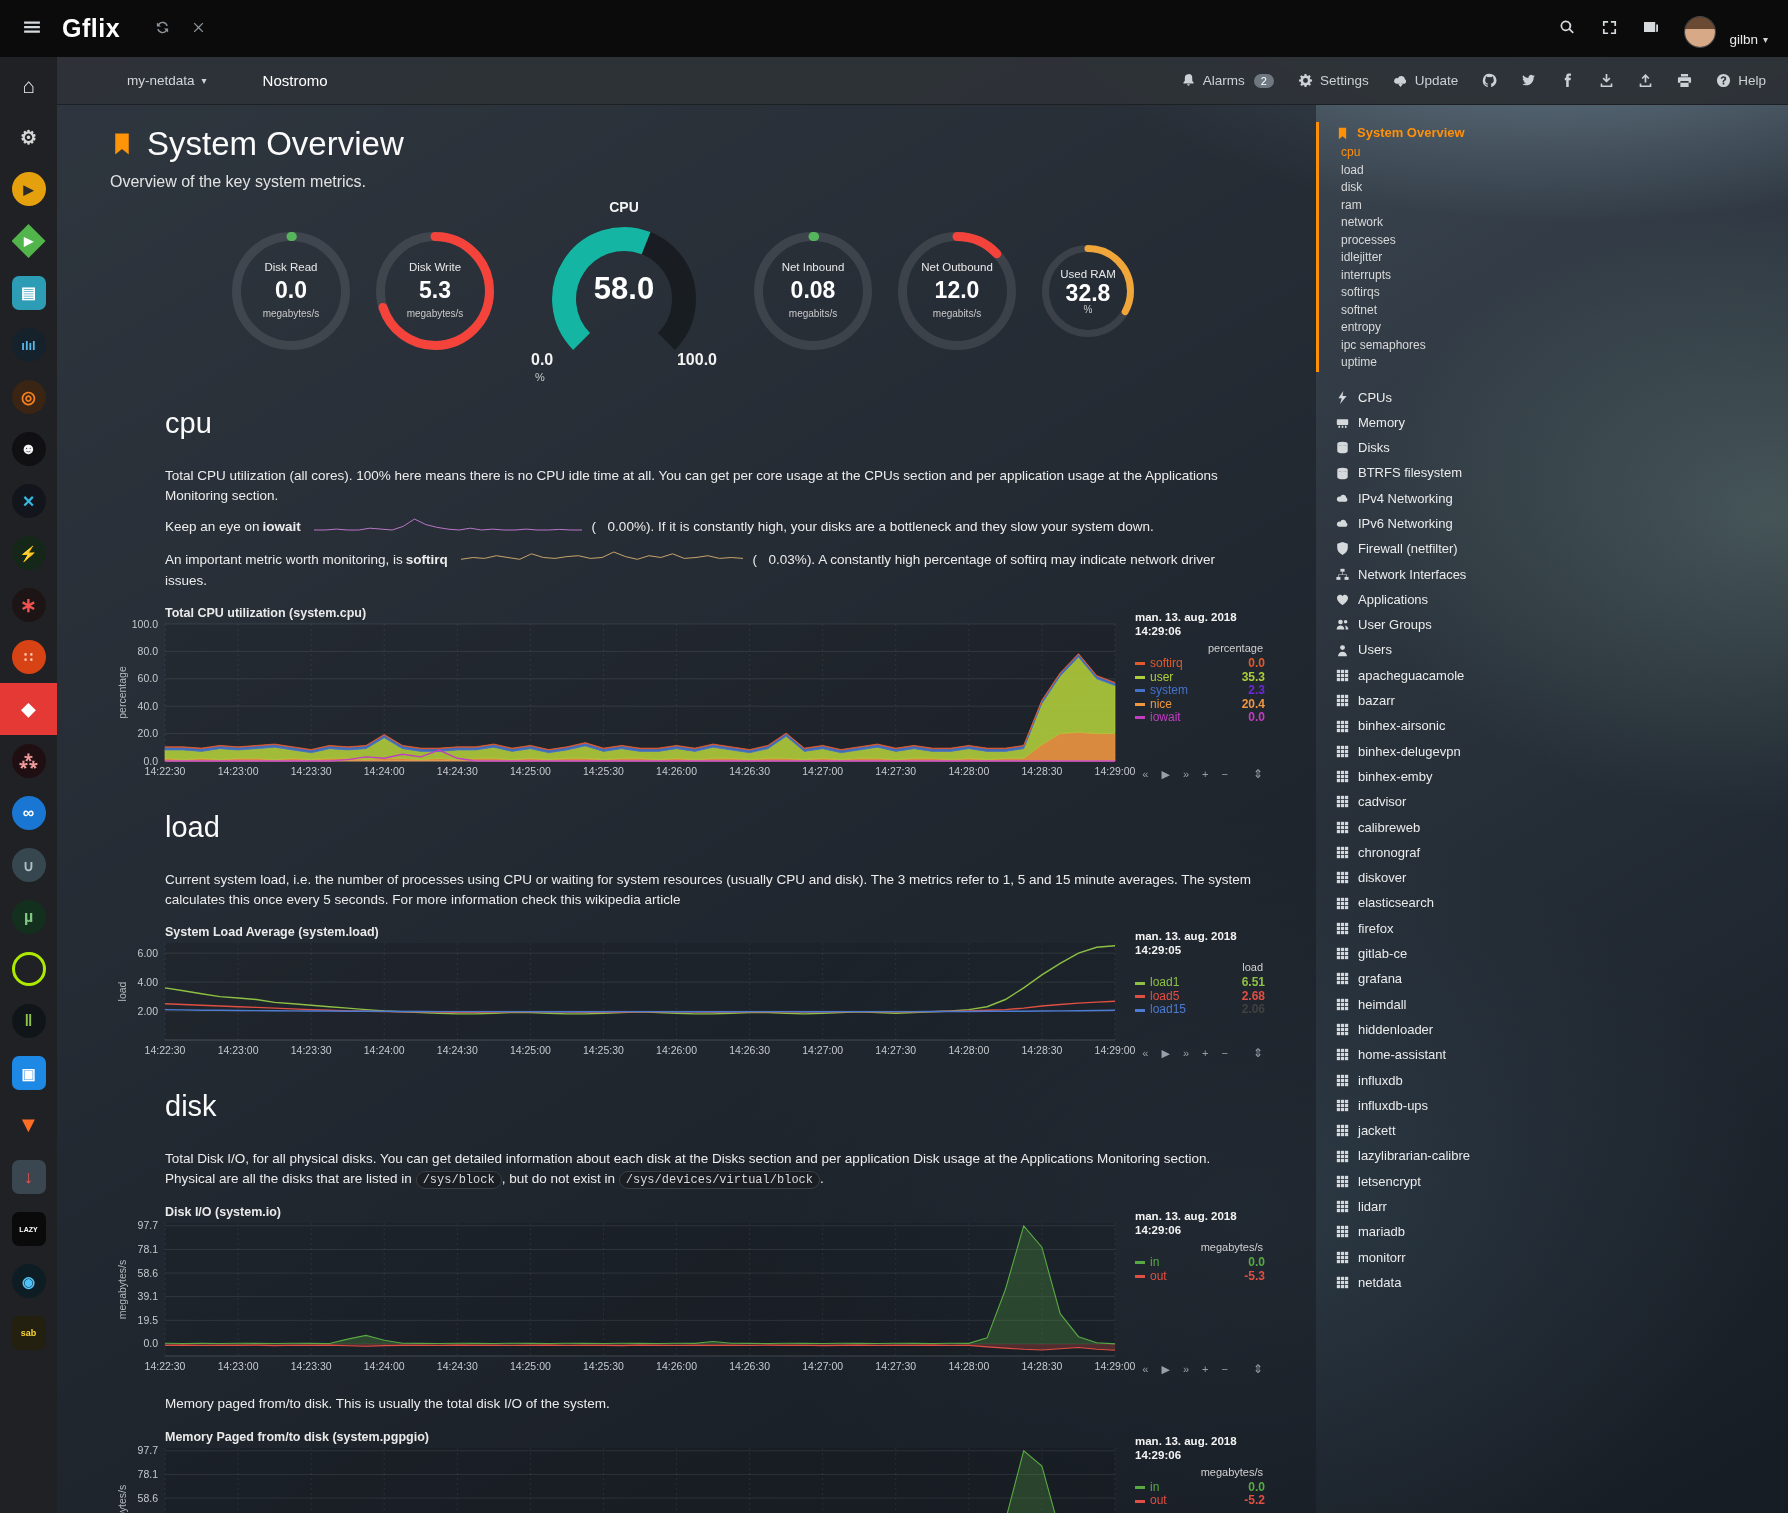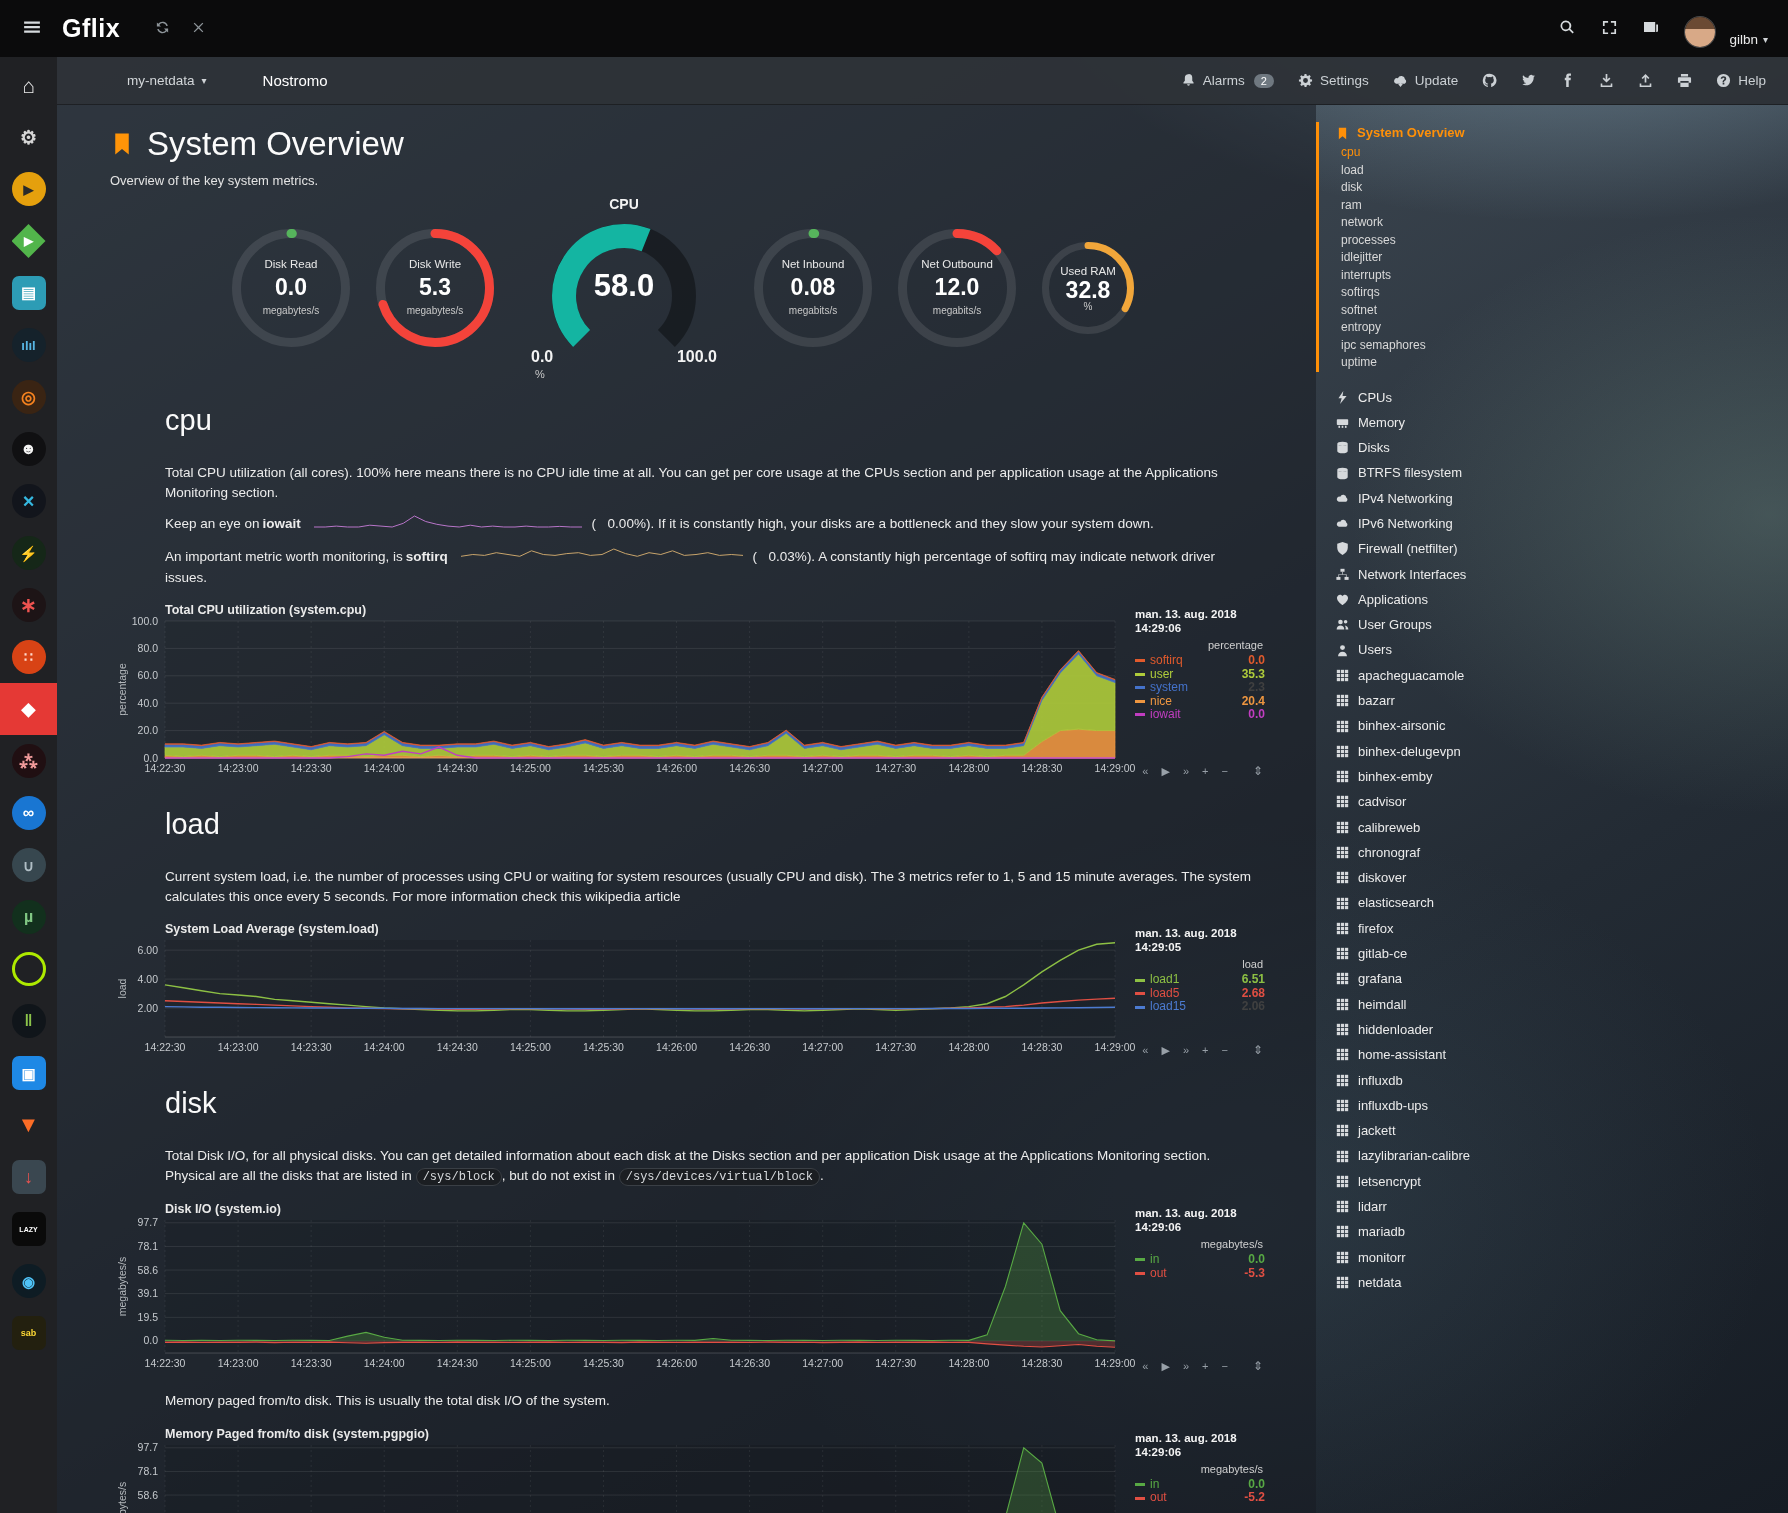--- a/index.html
+++ b/index.html
@@ -35,21 +35,21 @@
   .nd-host{color:#d3d7da;font-size:13.5px;display:flex;gap:7px;align-items:center;cursor:pointer}
   .nd-hostname{color:#fff;font-size:15px;margin-left:56px}
   .nd-nav-right{margin-left:auto;display:flex;align-items:center;gap:24px}
   .nd-item{display:flex;align-items:center;gap:7px;color:#ccd1d5;font-size:13.5px;cursor:pointer;white-space:nowrap}
   .nd-badge{background:#6f7880;color:#fff;font-size:11px;border-radius:9px;padding:1px 7px;margin-left:2px}
   
   .nd-main{position:absolute;left:57px;top:105px;width:1259px;bottom:0;background:rgba(24,28,34,.55);padding:20px 0 0 53px;overflow:hidden;z-index:5}
   .page-head{display:flex;align-items:center;gap:13px}
   .page-head h1{font-size:33px;font-weight:400;color:#fbfbfb}
   .bookmark-i{color:#ff9408;display:flex}
-  .subtitle{margin-top:10px;font-size:13px;color:#e3e3e3}
+  .subtitle{margin-top:10px;font-size:16px;color:#e3e3e3}
   .gauges{display:flex;align-items:center;justify-content:center;gap:24px;margin:14px 60px 0 0;height:172px}
   .gauge-pie{position:relative;cursor:crosshair;flex:none}
   .gauge-pie svg{display:block}
   .gp-title{position:absolute;top:25%;left:0;right:0;text-align:center;font-size:11.5px;color:#e8e8e8}
   .gp-value{position:absolute;top:38%;left:0;right:0;text-align:center;font-size:23px;font-weight:bold;color:#fff}
   .gp-unit{position:absolute;top:64%;left:0;right:0;text-align:center;font-size:10px;color:#c9c9c9}
   .gauge-big{width:210px;text-align:center;cursor:crosshair;flex:none}
   .gg-title{font-size:14px;font-weight:bold;color:#f3f3f3}
   .gg-arc{position:relative}
   .gg-value{position:absolute;top:56px;left:0;right:0;font-size:31px;font-weight:bold;color:#fff}
@@ -452,21 +452,21 @@
               <span class="lg-val" style="color:#E15A2C">0.0</span>
             </div>
             <div class="lg-row">
               <span class="lg-swatch" style="background:#AFCC3B"></span>
               <span class="lg-name" style="color:#AFCC3B">user</span>
               <span class="lg-val" style="color:#AFCC3B">35.3</span>
             </div>
             <div class="lg-row">
               <span class="lg-swatch" style="background:#4472CA"></span>
               <span class="lg-name" style="color:#4472CA">system</span>
-              <span class="lg-val" style="color:#404040">2.3</span>
+              <span class="lg-val" style="color:#6d28d9">2.3</span>
             </div>
             <div class="lg-row">
               <span class="lg-swatch" style="background:#EE9640"></span>
               <span class="lg-name" style="color:#EE9640">nice</span>
               <span class="lg-val" style="color:#EE9640">20.4</span>
             </div>
             <div class="lg-row">
               <span class="lg-swatch" style="background:#C13DC1"></span>
               <span class="lg-name" style="color:#C13DC1">iowait</span>
               <span class="lg-val" style="color:#C13DC1">0.0</span>

